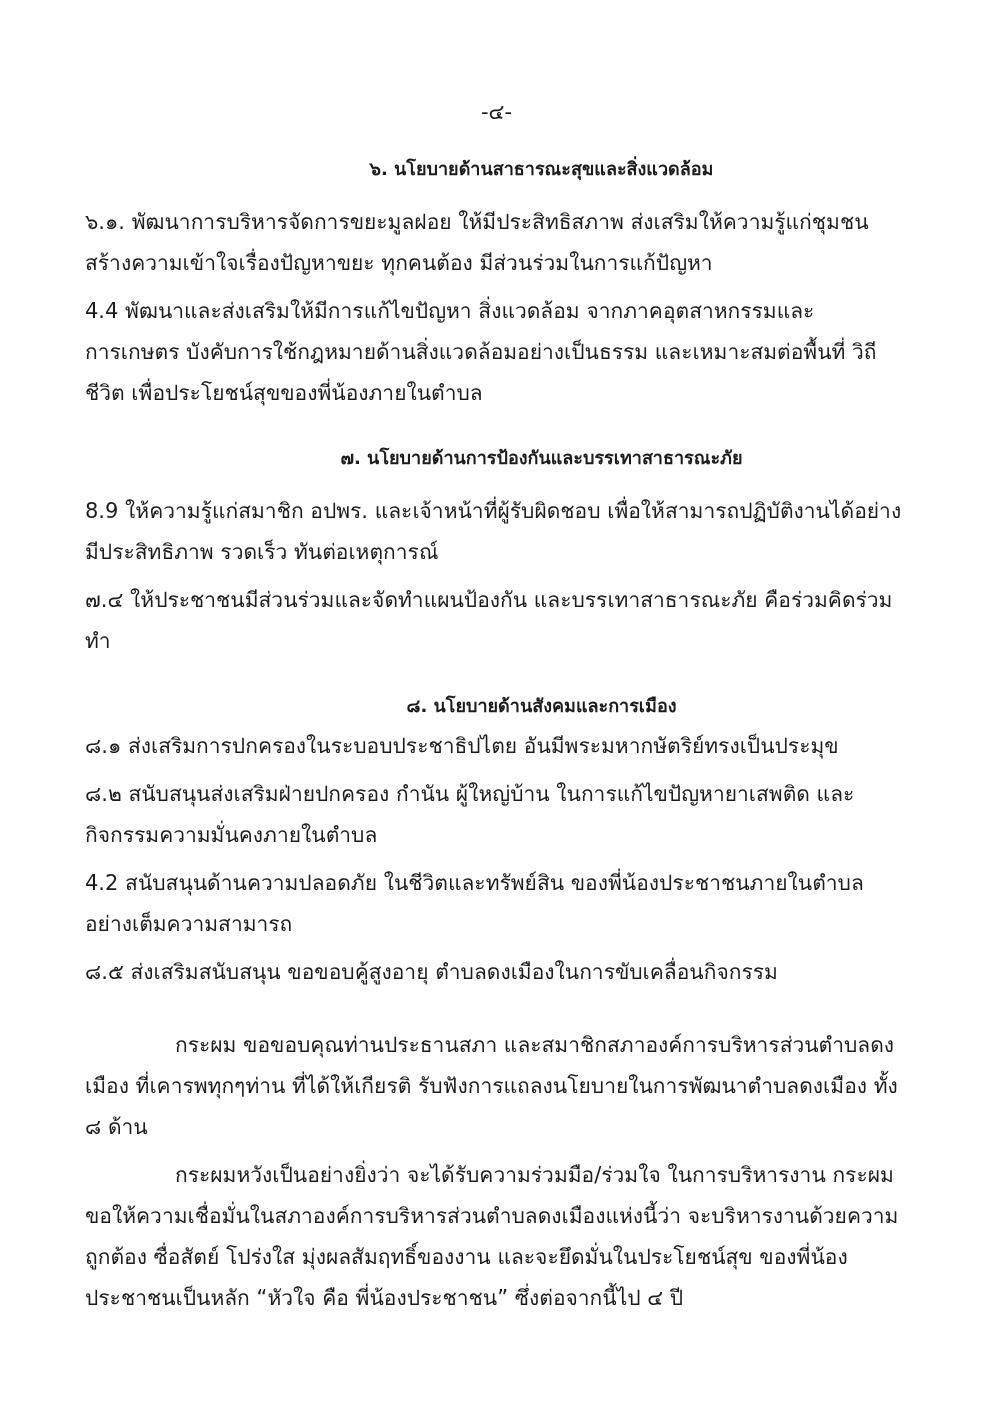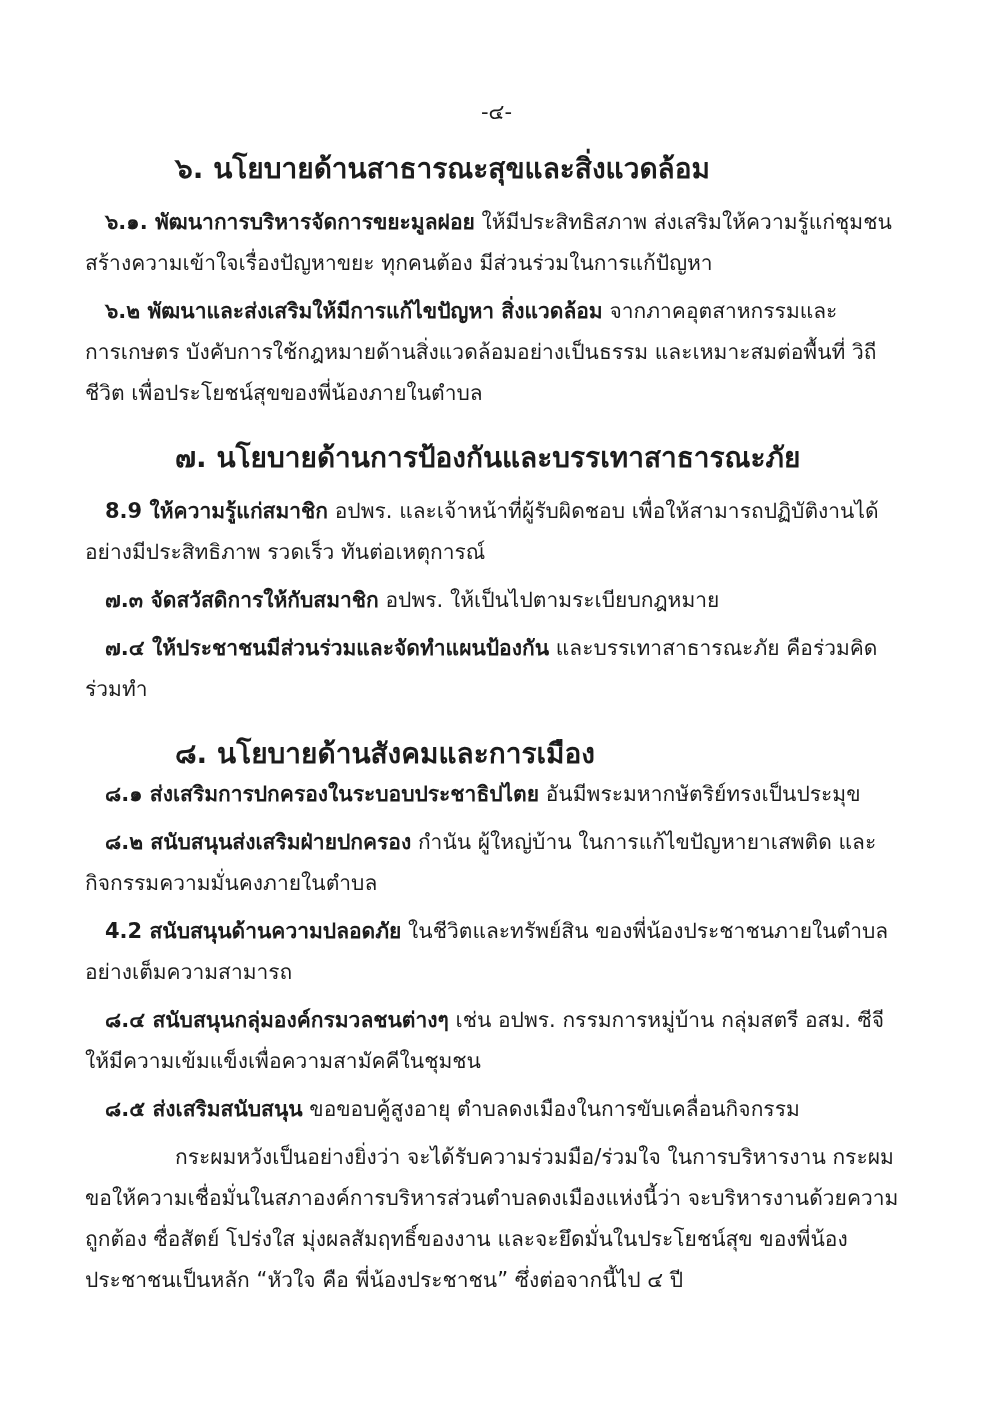--- a/index.html
+++ b/index.html
@@ -17,63 +17,63 @@
     padding: 92px 85px 0 85px;
     font-size: 21px;
     line-height: 41px;
     background: #ffffff;
   }
   .pnum {
     text-align: center;
     margin-bottom: 15px;
   }
   .sec-heading {
-    font-size: 28px;
+    font-size: 18px;
     font-weight: bold;
     padding-left: 90px;
     margin-top: 23px;
     margin-bottom: 13px;
+    text-align: center;
   }
   .sec-heading.first { margin-top: 15px; }
   .sec-heading.tight-after { margin-bottom: 0; }
   .item { margin-bottom: 7px; }
-  .item b { font-weight: bold; margin-left: 20px; }
+  .item b { font-weight: normal; }
   .closing { text-indent: 90px; margin-top: 7px; }
   .closing.first { margin-top: 32px; }
 </style>
 </head>
 <body>
 
 <div class="page">
 
   <div class="pnum">-๔-</div>
 
   <h2 class="sec-heading first">๖. นโยบายด้านสาธารณะสุขและสิ่งแวดล้อม</h2>
 
   <p class="item"><b>๖.๑. พัฒนาการบริหารจัดการขยะมูลฝอย</b> <span>ให้มีประสิทธิสภาพ ส่งเสริมให้ความรู้แก่ชุมชน สร้างความเข้าใจเรื่องปัญหาขยะ ทุกคนต้อง มีส่วนร่วมในการแก้ปัญหา</span></p>
 
-  <p class="item"><b>๖.๒ พัฒนาและส่งเสริมให้มีการแก้ไขปัญหา สิ่งแวดล้อม</b> <span>จากภาคอุตสาหกรรมและการเกษตร บังคับการใช้กฎหมายด้านสิ่งแวดล้อมอย่างเป็นธรรม และเหมาะสมต่อพื้นที่ วิถีชีวิต เพื่อประโยชน์สุขของพี่น้องภายในตำบล</span></p>
+  <p class="item"><b>4.4 พัฒนาและส่งเสริมให้มีการแก้ไขปัญหา สิ่งแวดล้อม</b> <span>จากภาคอุตสาหกรรมและการเกษตร บังคับการใช้กฎหมายด้านสิ่งแวดล้อมอย่างเป็นธรรม และเหมาะสมต่อพื้นที่ วิถีชีวิต เพื่อประโยชน์สุขของพี่น้องภายในตำบล</span></p>
 
   <h2 class="sec-heading">๗. นโยบายด้านการป้องกันและบรรเทาสาธารณะภัย</h2>
 
 
   <p class="item"><b>8.9 ให้ความรู้แก่สมาชิก</b> <span>อปพร. และเจ้าหน้าที่ผู้รับผิดชอบ เพื่อให้สามารถปฏิบัติงานได้อย่างมีประสิทธิภาพ รวดเร็ว ทันต่อเหตุการณ์</span></p>
 
-  <p class="item"><b>๗.๓ จัดสวัสดิการให้กับสมาชิก</b> <span>อปพร. ให้เป็นไปตามระเบียบกฎหมาย</span></p>
 
   <p class="item"><b>๗.๔ ให้ประชาชนมีส่วนร่วมและจัดทำแผนป้องกัน</b> <span>และบรรเทาสาธารณะภัย คือร่วมคิดร่วมทำ</span></p>
 
   <h2 class="sec-heading tight-after">๘. นโยบายด้านสังคมและการเมือง</h2>
 
   <p class="item"><b>๘.๑ ส่งเสริมการปกครองในระบอบประชาธิปไตย</b> <span>อันมีพระมหากษัตริย์ทรงเป็นประมุข</span></p>
 
   <p class="item"><b>๘.๒ สนับสนุนส่งเสริมฝ่ายปกครอง</b> <span>กำนัน ผู้ใหญ่บ้าน ในการแก้ไขปัญหายาเสพติด และกิจกรรมความมั่นคงภายในตำบล</span></p>
 
   <p class="item"><b>4.2 สนับสนุนด้านความปลอดภัย</b> <span>ในชีวิตและทรัพย์สิน ของพี่น้องประชาชนภายในตำบลอย่างเต็มความสามารถ</span></p>
 
-  <p class="item"><b>๘.๔ สนับสนุนกลุ่มองค์กรมวลชนต่างๆ</b> <span>เช่น อปพร. กรรมการหมู่บ้าน กลุ่มสตรี อสม. ซีจี ให้มีความเข้มแข็งเพื่อความสามัคคีในชุมชน</span></p>
 
   <p class="item"><b>๘.๕ ส่งเสริมสนับสนุน</b> <span>ขอขอบคู้สูงอายุ ตำบลดงเมืองในการขับเคลื่อนกิจกรรม</span></p>
 
+  <p class="closing first">กระผม ขอขอบคุณท่านประธานสภา และสมาชิกสภาองค์การบริหารส่วนตำบลดงเมือง ที่เคารพทุกๆท่าน ที่ได้ให้เกียรติ รับฟังการแถลงนโยบายในการพัฒนาตำบลดงเมือง ทั้ง ๘ ด้าน</p>
 
   <p class="closing">กระผมหวังเป็นอย่างยิ่งว่า จะได้รับความร่วมมือ/ร่วมใจ ในการบริหารงาน กระผมขอให้ความเชื่อมั่นในสภาองค์การบริหารส่วนตำบลดงเมืองแห่งนี้ว่า จะบริหารงานด้วยความถูกต้อง ซื่อสัตย์ โปร่งใส มุ่งผลสัมฤทธิ์ของงาน และจะยึดมั่นในประโยชน์สุข ของพี่น้องประชาชนเป็นหลัก “หัวใจ คือ พี่น้องประชาชน” ซึ่งต่อจากนี้ไป ๔ ปี</p>
 
 </div>
 
 </body></html>

